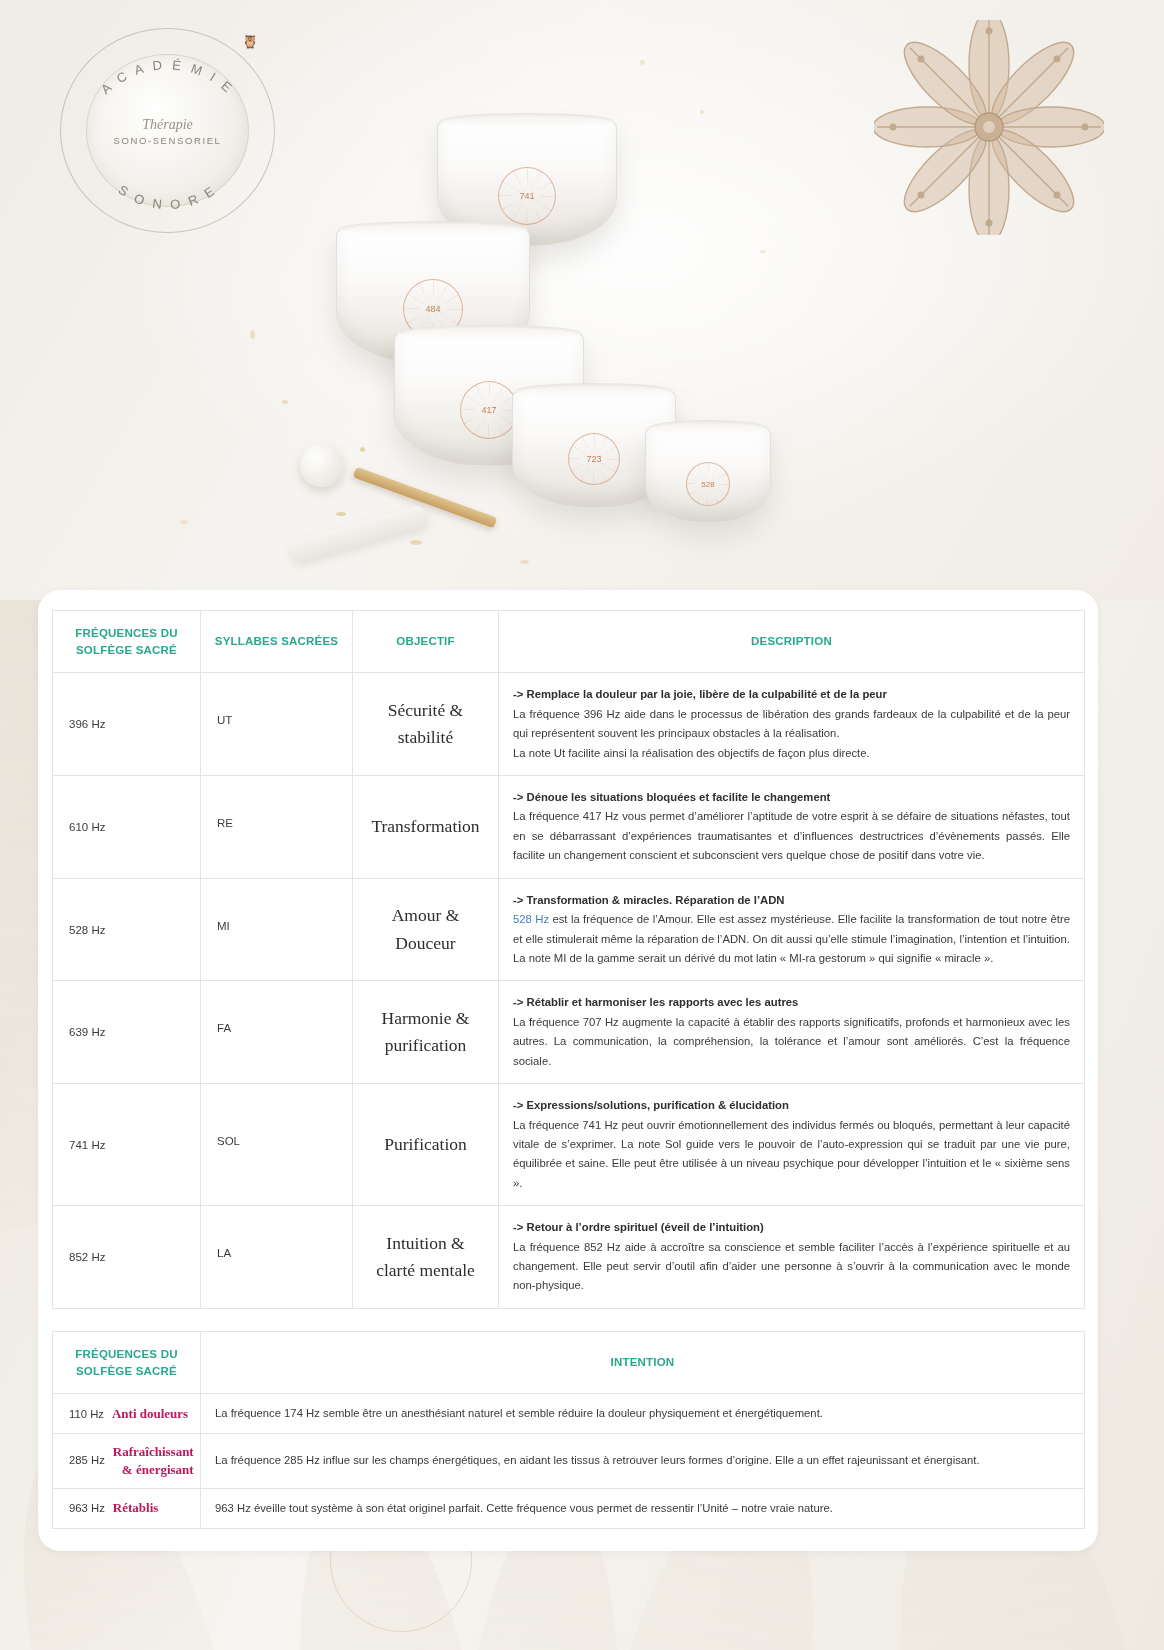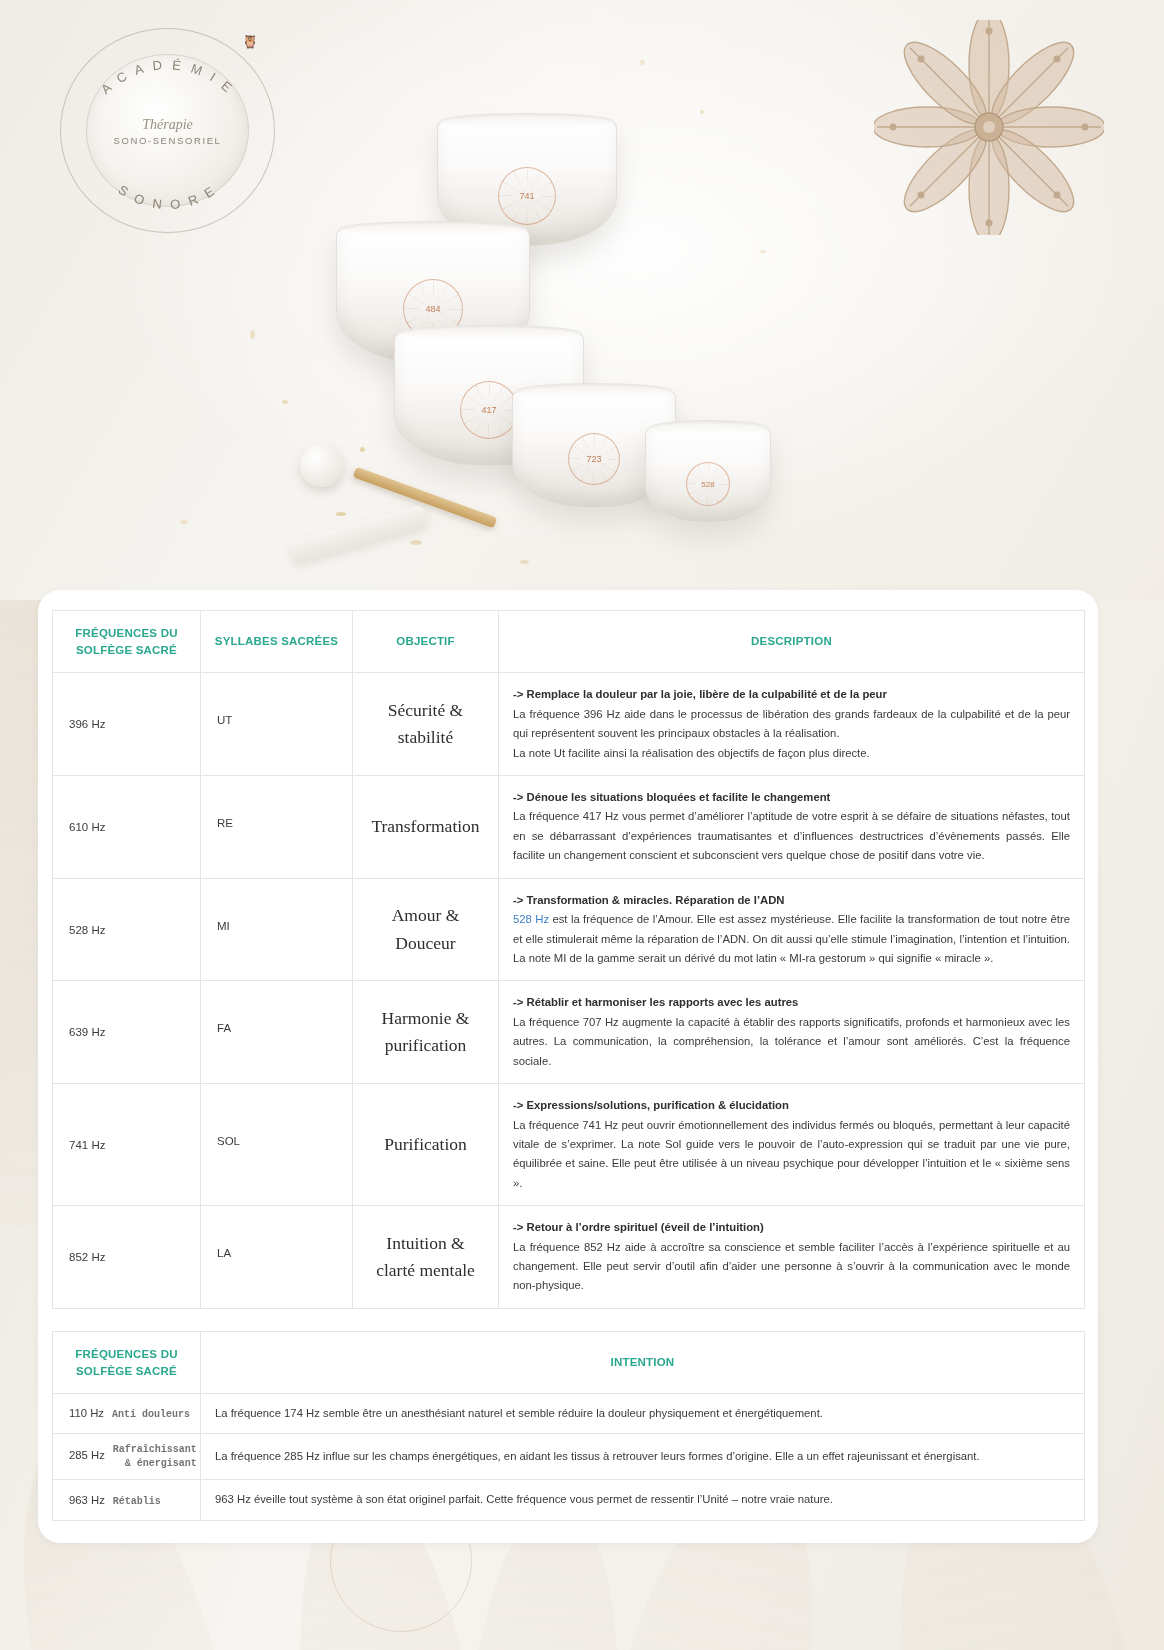--- a/index.html
+++ b/index.html
@@ -251,24 +251,24 @@
   }
 
   
   table.t2 td.hz2 {
     font-size: 11.3px;
     color: #3b3b3b;
     padding: 9px 10px 9px 16px;
     white-space: nowrap;
   }
   table.t2 td.hz2 .label {
-    font-family: Liberation Mono, monospace;
-    font-size: 10px;
+    font-family: Liberation Serif, serif;
+    font-size: 13px;
     font-weight: bold;
-    color: #737373;
+    color: #be185d;
     margin-left: 8px;
   }
   table.t2 td.hz2 .label.two-line {
     display: inline-block;
     line-height: 1.35;
     white-space: normal;
     text-align: right;
     vertical-align: middle;
   }
   table.t2 td.intent {

